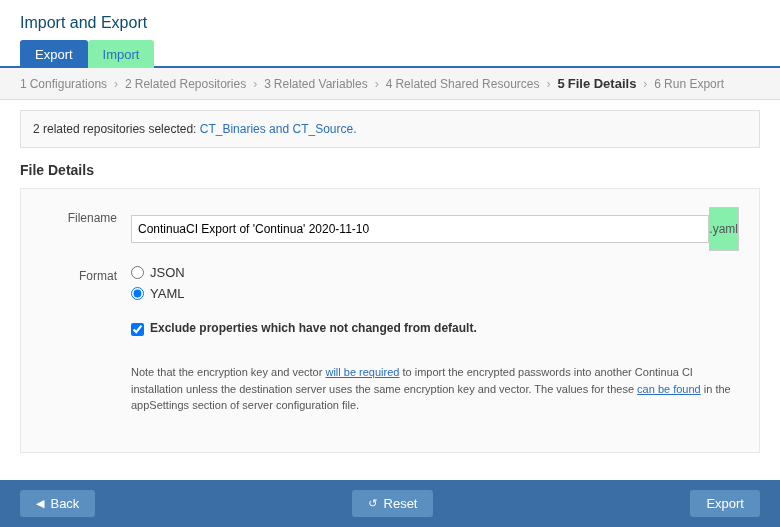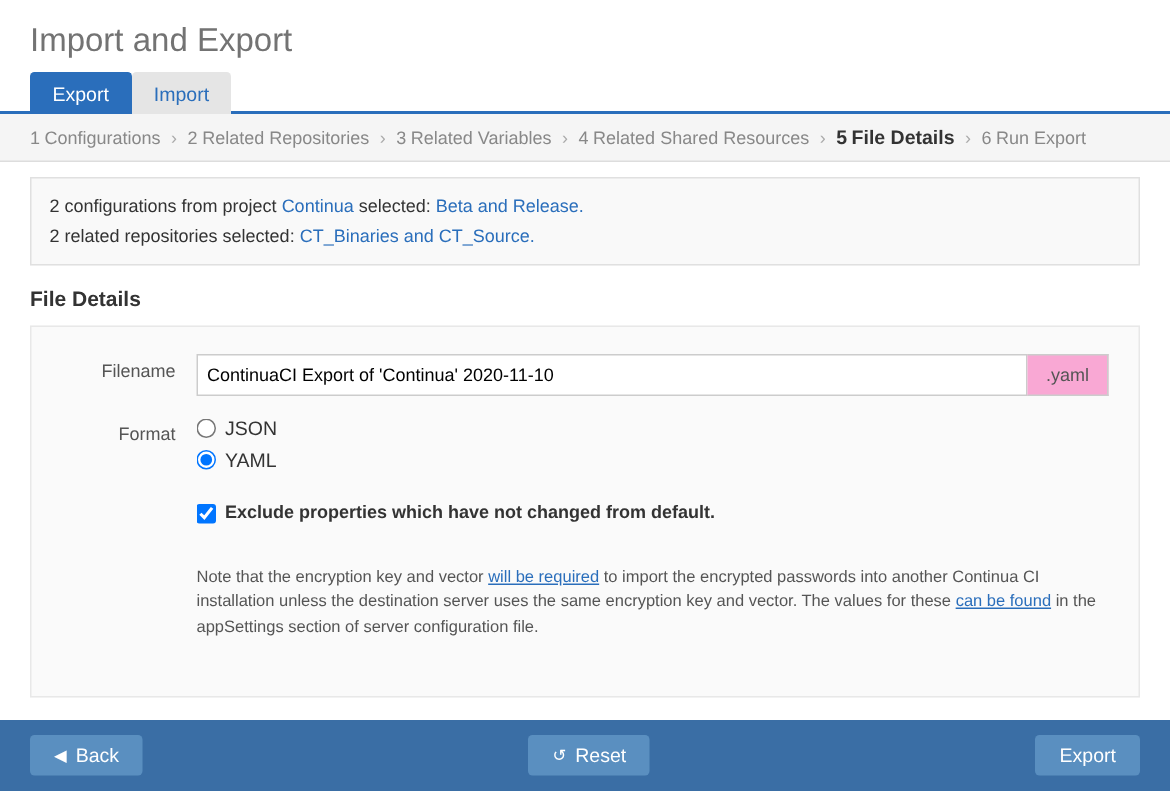--- a/index.html
+++ b/index.html
@@ -6,23 +6,23 @@
     body {
       font-family: Arial, sans-serif;
       font-size: 13px;
       background: #fff;
       color: #333;
       width: 780px;
       min-height: 527px;
     }
     .page-header {
       padding: 14px 20px 8px 20px;
-      font-size: 22px;
+      font-size: 16px;
       font-weight: normal;
-      color: #737373;
+      color: #0c4a6e;
     }
     .tabs-bar {
       display: flex;
       border-bottom: 2px solid #2a6ebb;
       padding: 0 20px;
     }
     .tab {
       padding: 6px 14px;
       cursor: pointer;
       font-size: 13px;
@@ -31,21 +31,21 @@
       margin-bottom: -2px;
       border-radius: 3px 3px 0 0;
     }
     .tab.active {
       background: #2a6ebb;
       color: #fff;
       border-color: #2a6ebb;
     }
     .tab.inactive {
       color: #2a6ebb;
-      background: #e5e5e5;
+      background: #86efac;
     }
     .steps-bar {
       background: #f5f5f5;
       border-bottom: 1px solid #ddd;
       padding: 8px 20px;
       display: flex;
       align-items: center;
       font-size: 12px;
       flex-wrap: wrap;
       gap: 2px;
@@ -116,25 +116,25 @@
     }
     .filename-input {
       flex: 1;
       height: 28px;
       border: 1px solid #ccc;
       padding: 0 6px;
       font-size: 12px;
       outline: none;
     }
     .filename-ext {
-      background: #f9a8d4;
+      background: #86efac;
       border: 1px solid #ccc;
       border-left: none;
-      padding: 4px 12px;
-      height: 28px;
+      padding: 4px 0;
+      height: 44px;
       display: flex;
       align-items: center;
       font-size: 12px;
       color: #555;
     }
     .radio-row {
       display: flex;
       align-items: center;
       margin-bottom: 6px;
     }
@@ -242,23 +242,20 @@
     <span>File Details</span>
   </div>
   <span class="step-arrow">›</span>
   <div class="step done">
     <span class="step-num">6</span>
     <span>Run Export</span>
   </div>
 </div>
 
 <div class="summary-box">
-  <div>
-    <span>2 configurations from project </span><span class="link-text">Continua</span><span> selected: </span><span class="link-text">Beta and Release.</span>
-  </div>
   <div>
     <span>2 related repositories selected: </span><span class="link-text">CT_Binaries and CT_Source.</span>
   </div>
 </div>
 
 <div class="section-title">File Details</div>
 
 <div class="form-area">
 
   <div class="form-row">

